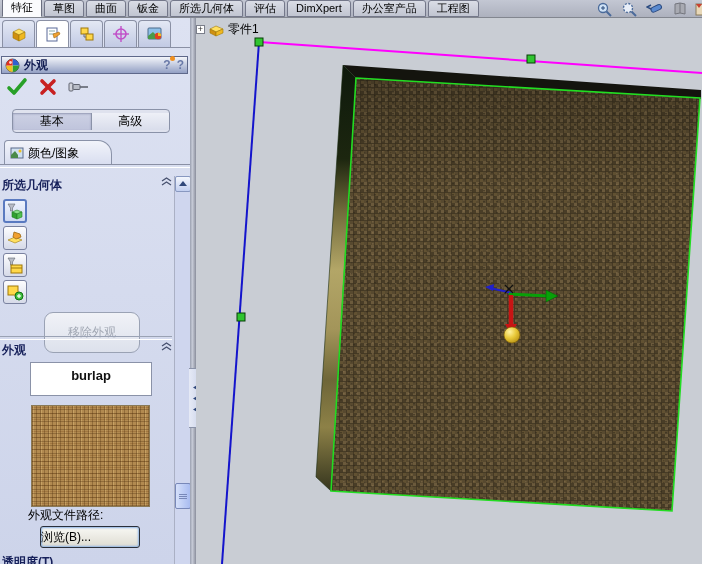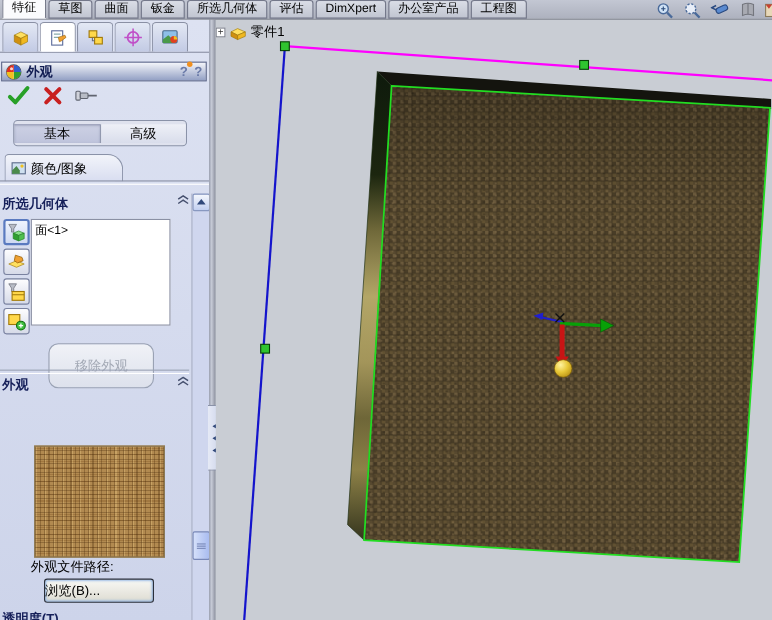--- a/index.html
+++ b/index.html
@@ -272,38 +272,38 @@
       <div class="icon-btn">
         <svg width="18" height="18">
             <rect x="2" y="3" width="10" height="9" fill="#ffd84a" stroke="#a07808"></rect>
             <circle cx="13" cy="13" r="4" fill="#40c040" stroke="#107010"></circle>
             <line x1="13" y1="11" x2="13" y2="15" stroke="#fff" stroke-width="1.2"></line>
             <line x1="11" y1="13" x2="15" y2="13" stroke="#fff" stroke-width="1.2"></line>
           </svg>
       </div>
     </div>
 
-    <div class="listbox">
-      <div>面&lt;1&gt;</div>
-    </div>
 
     <div class="pill-btn">
       <span>移除外观</span>
     </div>
 
     <div class="hdivider"></div>
 
     <div class="sec-header" style="top:324px">
       <span class="t">外观</span>
       <svg width="11" height="9">
           <polyline points="1,4 5.5,1 10,4" fill="none" stroke="#46506e" stroke-width="1.3"></polyline>
           <polyline points="1,8 5.5,5 10,8" fill="none" stroke="#46506e" stroke-width="1.3"></polyline>
         </svg>
     </div>
 
+    <div class="name-box">
+      <span>burlap</span>
+    </div>
 
     <div class="swatch"></div>
 
     <div class="path-label">外观文件路径:</div>
 
     <div class="browse-btn">
       <span>浏览(B)...</span>
     </div>
 
     <div class="transp-label">透明度(T)</div>

